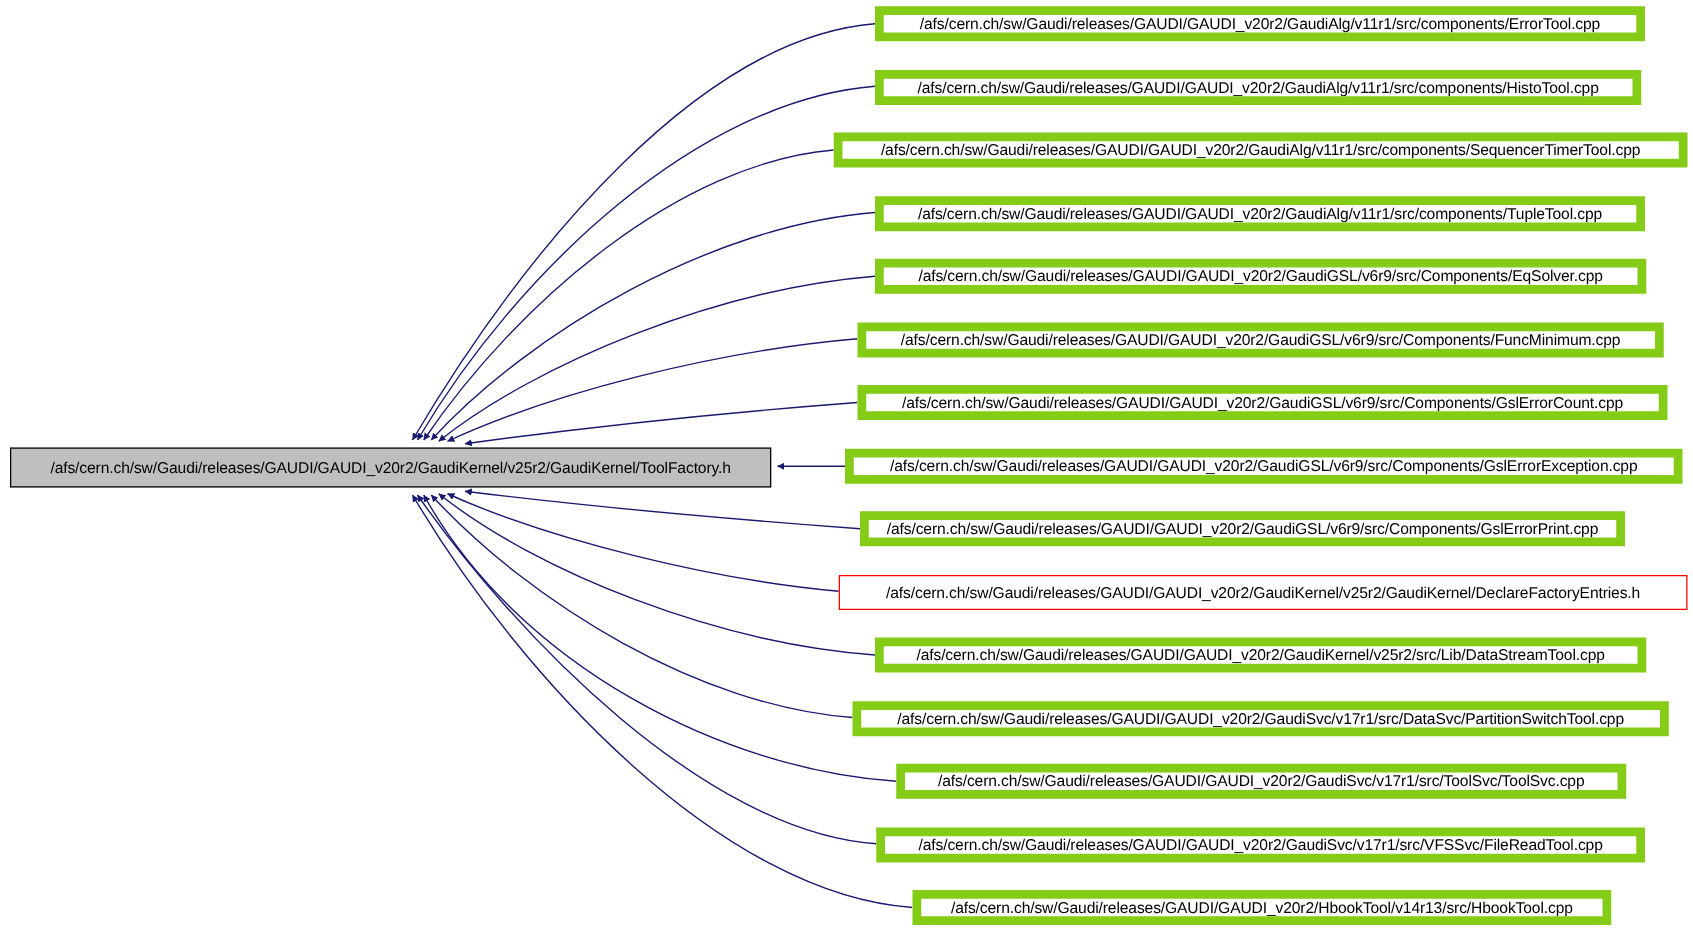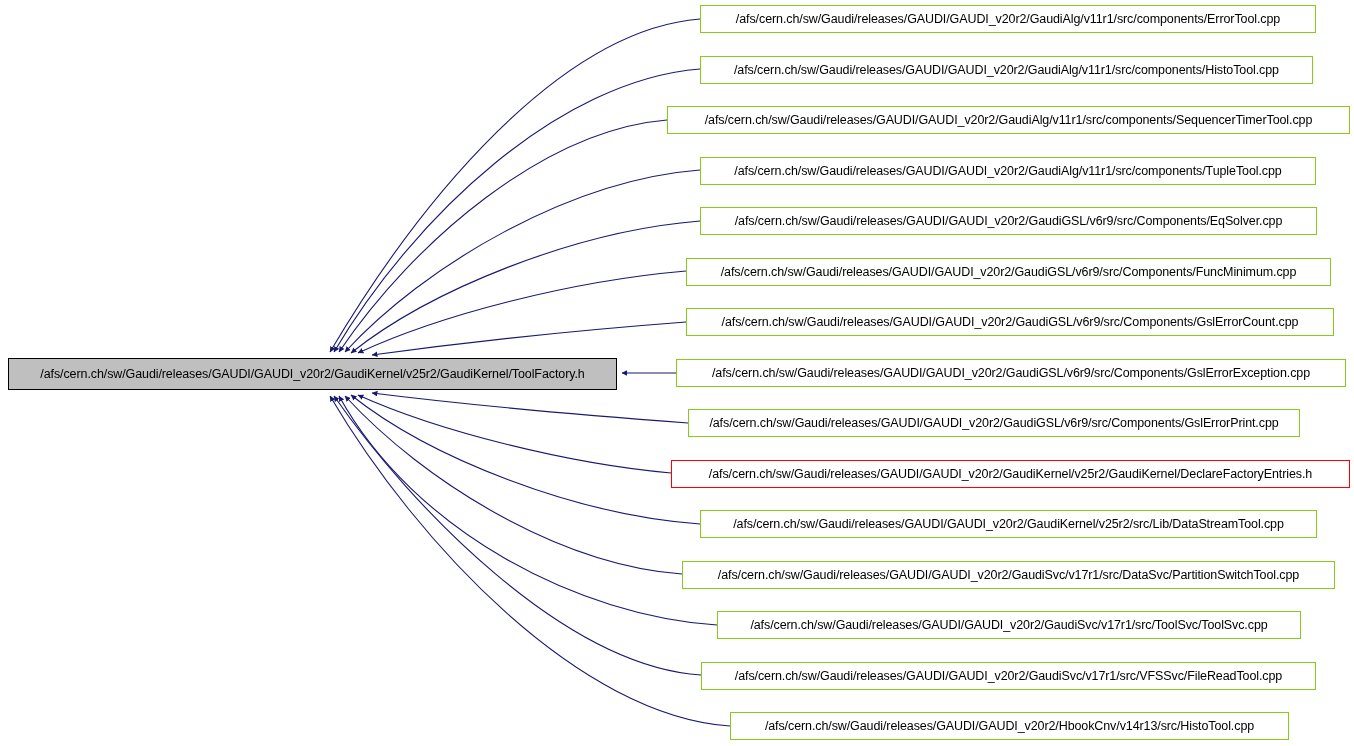--- a/index.html
+++ b/index.html
@@ -23,21 +23,21 @@
     left: 0;
     top: 0;
     width: 1354px;
     height: 746px;
     pointer-events: none;
   }
   .gnode {
     position: absolute;
     box-sizing: border-box;
     background: #ffffff;
-    border: 1px solid #84cc16;
+    border: 7px solid #84cc16;
     display: flex;
     align-items: center;
     justify-content: center;
     white-space: nowrap;
     overflow: hidden;
     font-family: "Liberation Sans", sans-serif;
     font-size: 12.5px;
     line-height: 1;
     color: #000000;
     letter-spacing: -0.1px;
@@ -144,16 +144,16 @@
 
   <div class="gnode" style="left:717px; top:611px; width:584px; height:28px;">
     <span class="label">/afs/cern.ch/sw/Gaudi/releases/GAUDI/GAUDI_v20r2/GaudiSvc/v17r1/src/ToolSvc/ToolSvc.cpp</span>
   </div>
 
   <div class="gnode" style="left:701px; top:662px; width:615px; height:28px;">
     <span class="label">/afs/cern.ch/sw/Gaudi/releases/GAUDI/GAUDI_v20r2/GaudiSvc/v17r1/src/VFSSvc/FileReadTool.cpp</span>
   </div>
 
   <div class="gnode" style="left:730px; top:712px; width:559px; height:28px;">
-    <span class="label">/afs/cern.ch/sw/Gaudi/releases/GAUDI/GAUDI_v20r2/HbookCnv/v14r13/src/HistoTool.cpp</span>
+    <span class="label">/afs/cern.ch/sw/Gaudi/releases/GAUDI/GAUDI_v20r2/HbookTool/v14r13/src/HbookTool.cpp</span>
   </div>
 
 </div>
 
 </body></html>

